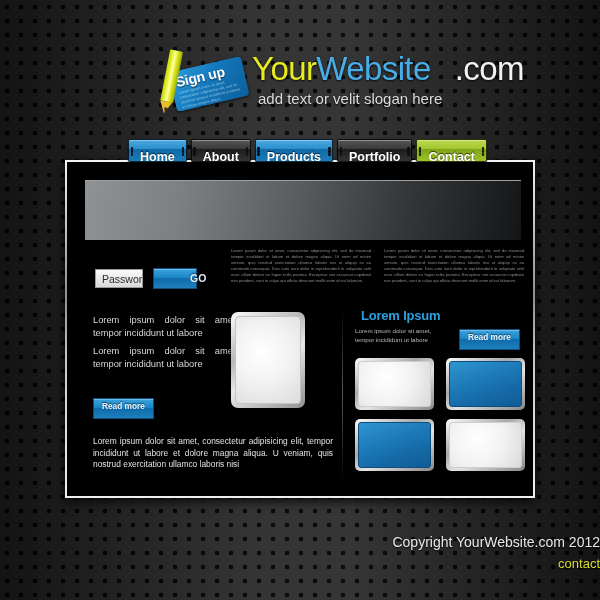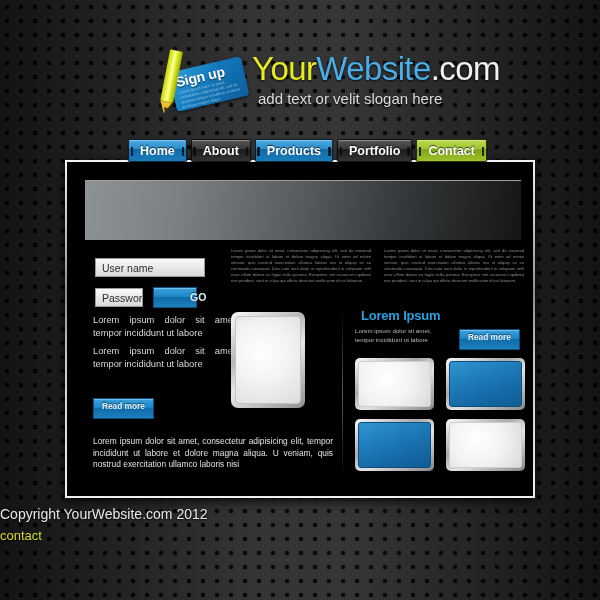--- a/index.html
+++ b/index.html
@@ -81,35 +81,35 @@
     border-top:6px solid #3d3219;
   }
 
   #brand { position:absolute; left:252px; top:16px; }
   #brand-title {
     font-size:33px; letter-spacing:-.6px; line-height:38px;
     text-shadow:0 1px 2px rgba(0,0,0,.85);
   }
   .b-your { color:#e7eb22; }
   .b-site { color:#49aee8; }
-  .b-com  { color:#f2f2f2; }
+  .b-com  { color:#f2f2f2;margin-left:24px; }
   #brand-slogan {
     font-size:15px; color:#dcdcdc; margin-top:2px; padding-left:6px;
     text-shadow:0 1px 2px rgba(0,0,0,.85);
   }
 
   
   #nav {
     position:absolute; left:128px; top:139px;
     display:flex; z-index:5;
   }
   .nav-item {
     position:relative;
     height:23px; line-height:23px;
-    padding:0 11px;
+    padding:6px 11px;
     margin-right:4px;
     color:#fff; font-weight:bold; font-size:12.5px;
     text-align:center;
     text-shadow:0 -1px 1px rgba(0,0,0,.75);
     border-radius:2px;
     border:1px solid rgba(0,0,0,.75);
     box-shadow:inset 0 1px 0 rgba(255,255,255,.35), 0 1px 2px rgba(0,0,0,.6);
     cursor:pointer;
     white-space:nowrap;
   }
@@ -248,22 +248,22 @@
 
   
   #bottom-p {
     position:absolute; left:22px; top:270px; width:240px;
     color:#e2e2e2; font-size:8.4px; line-height:11.6px;
     text-align:justify;
   }
 
   
   #footer {
-    position:absolute; left:0; top:506px; width:600px;
-    text-align:left; z-index:4;
+    position:absolute; left:0; top:534px; width:600px;
+    text-align:right; z-index:4;
   }
   #copyright {
     color:#e8e8e8; font-size:14px;
     text-shadow:0 1px 2px rgba(0,0,0,.9);
   }
   #contact-link {
     display:inline-block; margin-top:6px;
     color:#d7dd2c; font-size:13px;
     text-shadow:0 1px 2px rgba(0,0,0,.9);
     cursor:pointer;
@@ -303,21 +303,20 @@
     <div class="nav-item nav-dark">Portfolio</div>
     <div class="nav-item nav-green">Contact</div>
   </nav>
 
   <div id="frame">
     <div id="frame-inner">
 
       <div id="hero"></div>
 
       <div id="login">
-        <input class="field" id="user-field" type="text" placeholder="User name" value="User name" style="">
         <div id="pw-row">
           <input class="field" id="pw-field" type="text" placeholder="Password" value="Password" style="">
           <div id="go-btn">GO</div>
         </div>
       </div>
 
       <div class="lorem-col" id="lorem-a">Lorem ipsum dolor sit amet, consectetur adipisicing elit, sed do eiusmod tempor incididunt ut labore et dolore magna aliqua. Ut enim ad minim veniam, quis nostrud exercitation ullamco laboris nisi ut aliquip ex ea commodo consequat. Duis aute irure dolor in reprehenderit in voluptate velit esse cillum dolore eu fugiat nulla pariatur. Excepteur sint occaecat cupidatat non proident, sunt in culpa qui officia deserunt mollit anim id est laborum.</div>
       <div class="lorem-col" id="lorem-b">Lorem ipsum dolor sit amet, consectetur adipisicing elit, sed do eiusmod tempor incididunt ut labore et dolore magna aliqua. Ut enim ad minim veniam, quis nostrud exercitation ullamco laboris nisi ut aliquip ex ea commodo consequat. Duis aute irure dolor in reprehenderit in voluptate velit esse cillum dolore eu fugiat nulla pariatur. Excepteur sint occaecat cupidatat non proident, sunt in culpa qui officia deserunt mollit anim id est laborum.</div>
 
       <div id="divider"></div>

